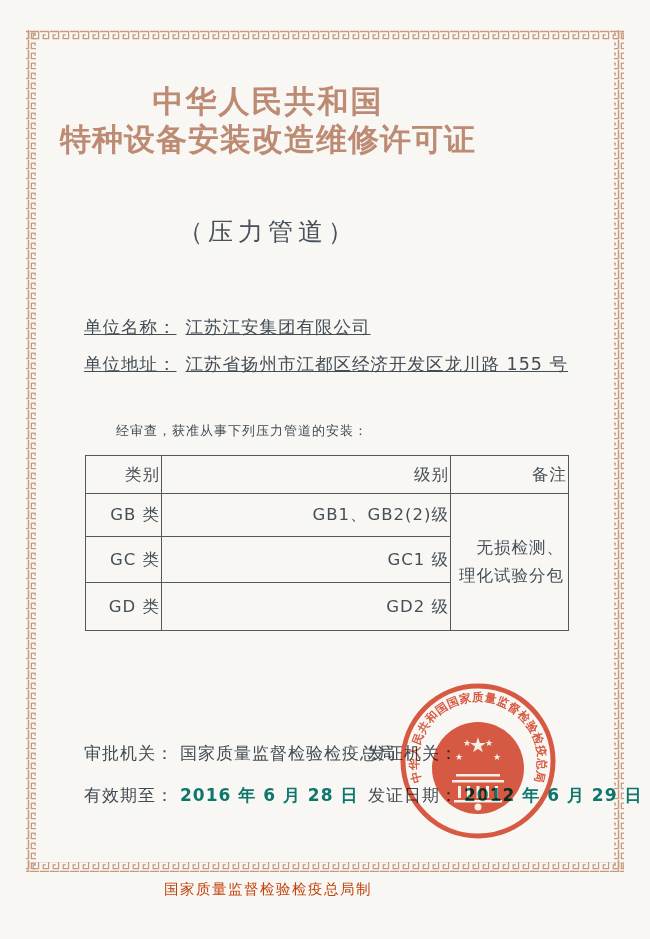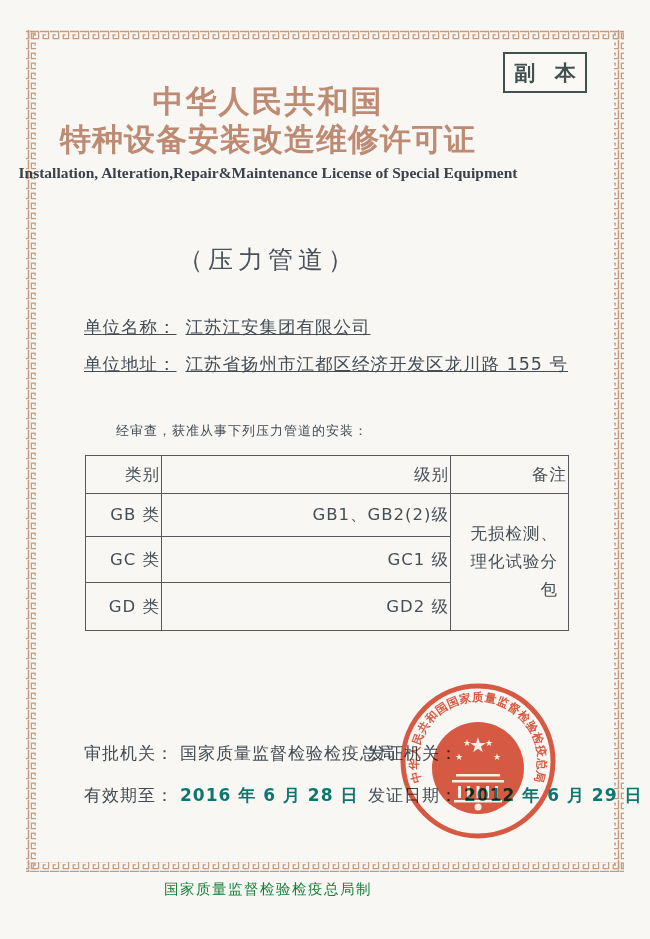--- a/index.html
+++ b/index.html
@@ -29,21 +29,21 @@
     color:var(--badge);font-size:21px;font-weight:bold;
     letter-spacing:6px;text-indent:6px;
     background:rgba(255,255,255,.3);
   }
   .title{font-weight:bold;color:var(--title);font-size:31px;letter-spacing:2px;line-height:38px;}
   .title1{top:82px;}
   .title2{top:120px;letter-spacing:1px;}
   .eng{font-family:"Liberation Serif","DejaVu Serif",serif;font-weight:bold;color:#39424a;font-size:15.5px;line-height:25px;}
   .eng1{top:160px;}
   .eng2{top:185px;}
-  .category{top:215px;font-size:25px;letter-spacing:5px;color:#49525a;margin-top:28px;}
+  .category{top:215px;font-size:25px;letter-spacing:5px;color:#49525a;}
   .license{top:256px;right:58px;font-size:17px;color:#39434b;}
   .license .num{font-family:"Liberation Mono","DejaVu Sans Mono",monospace;font-size:16.5px;letter-spacing:.5px;}
   .infoline{left:84px;font-size:17.5px;color:var(--text);letter-spacing:1px;text-decoration:underline;}
   .infoline .lbl{margin-right:9px;}
   .name-line{top:315px;}
   .addr-line{top:352px;}
   .intro{left:116px;top:422px;font-size:13px;color:var(--text);letter-spacing:1px;}
   
   table.permit{
     position:absolute;left:85px;top:455px;width:483px;
@@ -52,36 +52,36 @@
   }
   table.permit th,table.permit td{
     border:1.5px solid #55595c;text-align:right;vertical-align:middle;
     font-weight:normal;letter-spacing:1px;
   }
   tr.hdr{height:38px;}
   tr.r1{height:43px;}
   tr.r2{height:46px;}
   tr.r3{height:48px;}
   td.remark{
-    text-align:left;padding:0 10px;white-space:pre-line;line-height:1.7;
+    text-align:left;padding:0 4px;white-space:pre-line;line-height:1.7;
   }
   .approval{font-size:17px;color:#414b53;letter-spacing:1px;}
   .approval .lbl{margin-right:6px;}
   .approval .val.date{font-weight:600;color:#0f766e;}
   .a-left{left:84px;}
   .a-right{left:368px;}
   .row1{top:742px;}
   .row2{top:784px;}
   
   .seal{left:397px;top:680px;opacity:.88;mix-blend-mode:multiply;z-index:5;}
   .seal .ink{fill:var(--seal);}
   .seal .ink-stroke{fill:none;stroke:var(--seal);}
   .seal .white{fill:#f9f7f3;}
   .seal .ringtext{fill:var(--seal);font-size:11.5px;letter-spacing:.6px;font-weight:bold;}
-  .footer{top:880px;font-size:14.5px;color:#15803d;letter-spacing:1.5px;}
+  .footer{top:880px;font-size:14.5px;color:#c2410c;letter-spacing:1.5px;}
 </style>
 </head>
 <body>
 
 <div class="page">
 
   <svg class="abs frame" width="650" height="939">
     <defs>
       <pattern id="gkH" width="10" height="10" patternUnits="userSpaceOnUse">
         <path class="gk-path" d="M0 1.5 H8.6 V8.6 H3.2 V4.8 H5.8"></path>
@@ -89,27 +89,23 @@
       <pattern id="gkV" width="10" height="10" patternUnits="userSpaceOnUse" patternTransform="rotate(90)">
         <path class="gk-path" d="M0 1.5 H8.6 V8.6 H3.2 V4.8 H5.8"></path>
       </pattern>
     </defs>
     <rect x="26" y="30" width="598" height="10" fill="url(#gkH)"></rect>
     <rect x="26" y="862" width="598" height="10" fill="url(#gkH)"></rect>
     <rect x="26" y="30" width="10" height="842" fill="url(#gkV)"></rect>
     <rect x="614" y="30" width="10" height="842" fill="url(#gkV)"></rect>
   </svg>
 
-  <div class="abs badge">
-    <span>副 本</span>
-  </div>
 
   <div class="abs centered title title1">中华人民共和国</div>
   <div class="abs centered title title2">特种设备安装改造维修许可证</div>
-  <div class="abs centered eng eng1">Installation, Alteration,Repair&amp;Maintenance License of Special Equipment</div>
 
   <div class="abs centered category">（压力管道）</div>
 
 
   <div class="abs infoline name-line">
     <span class="lbl">单位名称：</span><span class="val">江苏江安集团有限公司</span>
   </div>
   <div class="abs infoline addr-line">
     <span class="lbl">单位地址：</span><span class="val">江苏省扬州市江都区经济开发区龙川路 155 号</span>
   </div>

